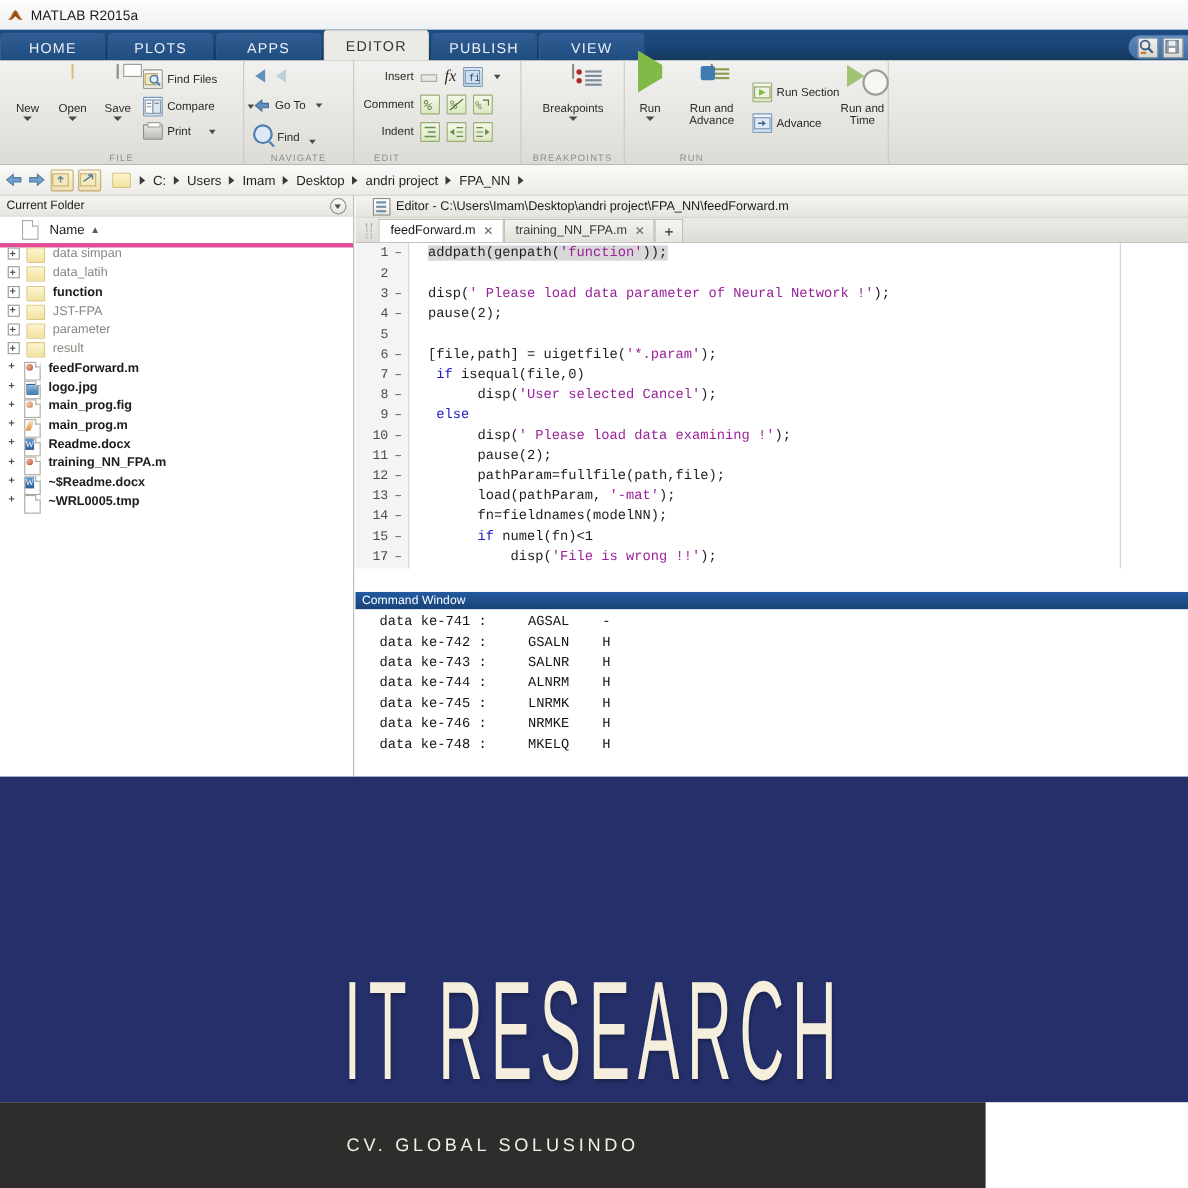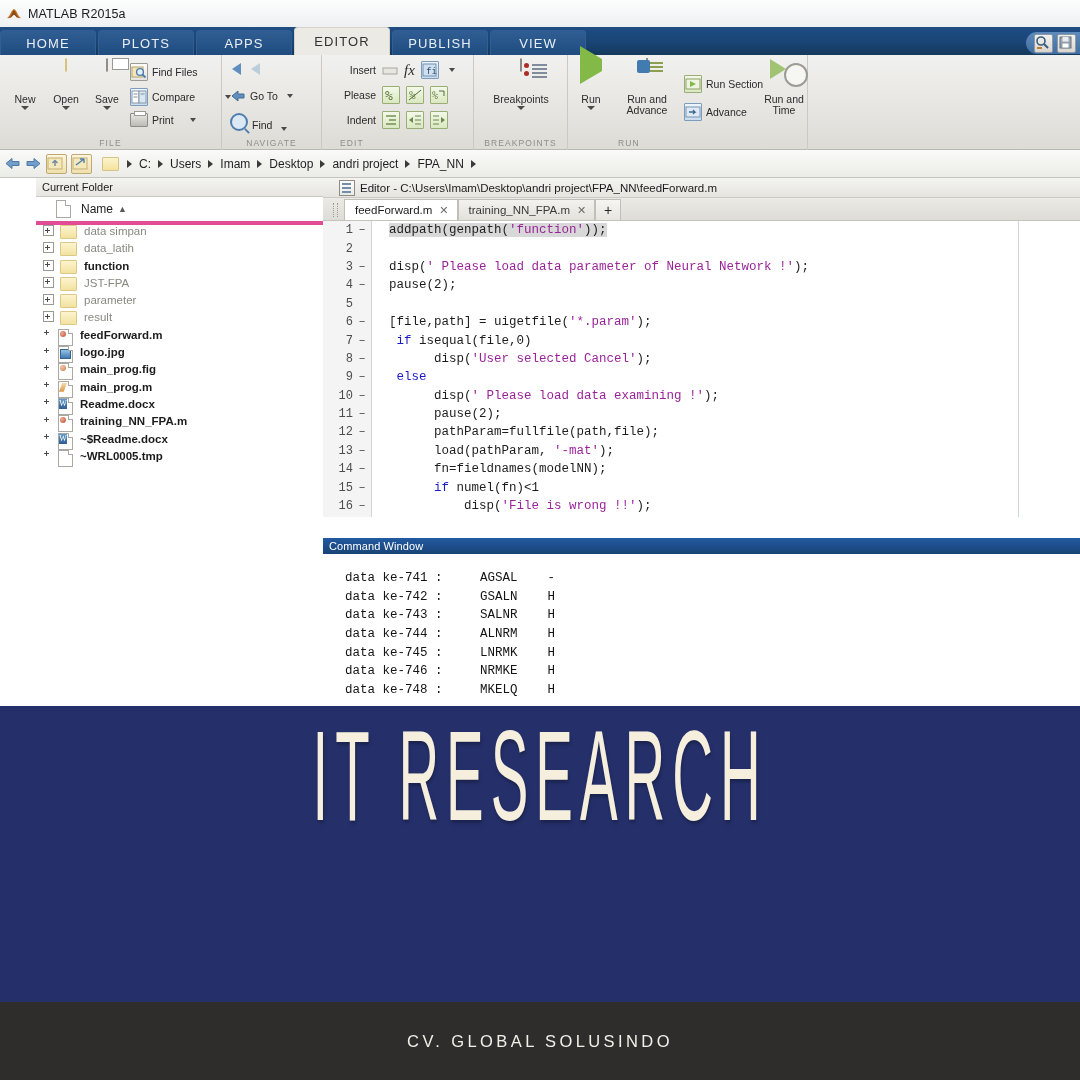--- a/index.html
+++ b/index.html
@@ -157,21 +157,20 @@
     background: linear-gradient(#fdf3c9, #f4e39a);
     border: 1px solid #d9c47c; border-radius: 1px;
   }
 
   
   .leftpanel {
     position: absolute; left: 0; top: 178px; width: 322px; height: 528px;
     background: #ffffff; box-sizing: border-box;
     border-right: 1px solid #b6b5af;
     overflow: hidden;
-    margin-left: 36px;
   }
   .panel-title {
     height: 18px; background: linear-gradient(#f4f4f1, #e6e5e0);
     border-bottom: 1px solid #cac9c3;
     display: flex; align-items: center; padding: 0 6px;
     font-size: 11px; color: #1c1c1c; justify-content: space-between;
   }
   .panel-title .dd {
     width: 13px; height: 13px; border-radius: 50%;
     border: 1px solid #8d8c86; position: relative;
@@ -361,46 +360,46 @@
   .cmd-title {
     height: 16px;
     background: linear-gradient(#1e5ba8, #15427b);
     color: #ffffff; font-size: 11px;
     display: flex; align-items: center; padding-left: 6px;
     letter-spacing: .1px;
   }
   .cmd-body {
     font-family: "Liberation Mono", monospace;
     font-size: 12.5px; color: #141414;
-    padding: 17px 0 0 0;
+    padding: 4px 0 0 0;
     background: #ffffff;
   }
   .cmd-line { height: 18.7px; white-space: pre; padding-left: 22px; }
 
   
   .banner {
     position: absolute; left: 0; top: 706px; width: 1080px; height: 296px;
     background: #25306b;
-    display: flex; align-items: flex-start; justify-content: center;
+    display: flex; align-items: flex-end; justify-content: center;
   }
   .banner-title {
     font-family: "Liberation Sans", sans-serif;
     color: #f6efdd;
     font-size: 128px;
     line-height: 1;
     letter-spacing: 16px;
     transform: scaleX(0.44);
     transform-origin: center;
     white-space: nowrap;
     font-weight: 400;
     text-shadow: 2px 3px 5px rgba(0,0,0,.28);
     margin-top: 6px;
   }
   .footer {
-    position: absolute; left: 0; top: 1002px; width: 1080px; height: 78px;
+    position: absolute; left: 0; top: 1002px; width: 896px; height: 78px;
     background: #2e2d2b;
     display: flex; align-items: center; justify-content: center;
   }
   .footer-text {
     color: #f1efe9; font-size: 16.5px; letter-spacing: 3.4px;
     white-space: nowrap;
   }
 
   
   .sh-plus {
@@ -609,21 +608,21 @@
         <div class="smallrow" style="left:8px; top:58px;align-items:flex-end;">
           <span class="magn"></span>
           <span>Find</span>
           <span class="caret-s" style="margin-left:5px;"></span>
         </div>
         <div class="rgroup-label">NAVIGATE</div>
       </div>
 
       <div class="rgroup" style="left:322px; width:152px;">
         <div class="labelcol" style="left:2px; top:9px;">Insert</div>
-        <div class="labelcol" style="left:-4px; top:34px; width:58px;">Please</div>
+        <div class="labelcol" style="left:-4px; top:34px; width:58px;">Comment</div>
         <div class="labelcol" style="left:2px; top:59px;">Indent</div>
 
         <div class="smallrow" style="left:60px; top:6px; gap:6px;">
           <span class="ico16"><svg width="16" height="16" viewBox="0 0 16 16">
                 <rect x="1" y="6" width="14" height="6" fill="#e7e6e1" stroke="#a8a7a1"></rect>
               </svg></span>
           <span class="fx">fx</span>
           <span class="ico16 gi-blue"><svg width="16" height="16" viewBox="0 0 16 16">
                 <rect x="1" y="2" width="13" height="12" fill="#cfe0f2" stroke="#6f90b4"></rect>
                 <text x="4" y="12" font-size="9" fill="#2a4a6a" font-family="monospace">fi</text>
@@ -862,21 +861,21 @@
             <div class="cline"><span class="lno">6</span><span class="dash">–</span><span class="ctext"><span class="p">[file,path] = uigetfile(</span><span class="s">'*.param'</span><span class="p">);</span></span></div>
             <div class="cline"><span class="lno">7</span><span class="dash">–</span><span class="ctext"><span class="p"> </span><span class="k">if</span><span class="p"> isequal(file,0)</span></span></div>
             <div class="cline"><span class="lno">8</span><span class="dash">–</span><span class="ctext"><span class="p">      disp(</span><span class="s">'User selected Cancel'</span><span class="p">);</span></span></div>
             <div class="cline"><span class="lno">9</span><span class="dash">–</span><span class="ctext"><span class="p"> </span><span class="k">else</span></span></div>
             <div class="cline"><span class="lno">10</span><span class="dash">–</span><span class="ctext"><span class="p">      disp(</span><span class="s">' Please load data examining !'</span><span class="p">);</span></span></div>
             <div class="cline"><span class="lno">11</span><span class="dash">–</span><span class="ctext"><span class="p">      pause(2);</span></span></div>
             <div class="cline"><span class="lno">12</span><span class="dash">–</span><span class="ctext"><span class="p">      pathParam=fullfile(path,file);</span></span></div>
             <div class="cline"><span class="lno">13</span><span class="dash">–</span><span class="ctext"><span class="p">      load(pathParam, </span><span class="s">'-mat'</span><span class="p">);</span></span></div>
             <div class="cline"><span class="lno">14</span><span class="dash">–</span><span class="ctext"><span class="p">      fn=fieldnames(modelNN);</span></span></div>
             <div class="cline"><span class="lno">15</span><span class="dash">–</span><span class="ctext"><span class="p">      </span><span class="k">if</span><span class="p"> numel(fn)&lt;1</span></span></div>
-            <div class="cline"><span class="lno">16</span><span class="dash">–</span><span class="ctext"><span class="p">          disp(</span><span class="s">'File is wrong !!'</span><span class="p">);</span></span></div>
+            <div class="cline"><span class="lno">17</span><span class="dash">–</span><span class="ctext"><span class="p">          disp(</span><span class="s">'File is wrong !!'</span><span class="p">);</span></span></div>
             <div class="cline"></div>
           </div>
       </div>
     </div>
 
     <div class="cmdpanel">
       <div class="cmd-title">
         <span>Command Window</span>
       </div>
       <div class="cmd-body" id="cmdlines">

